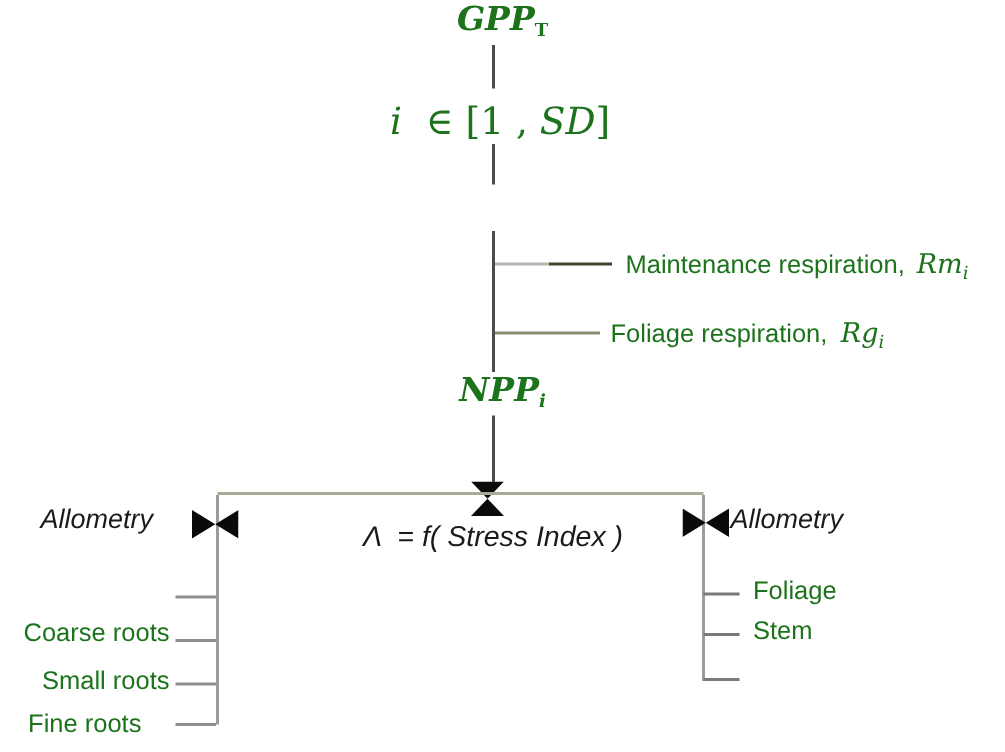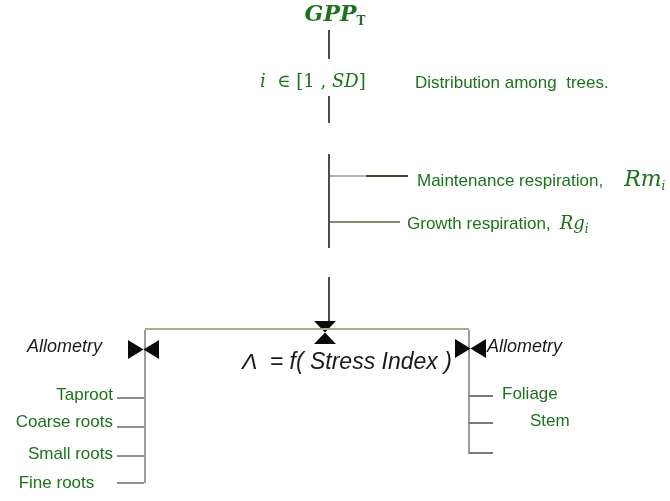--- a/index.html
+++ b/index.html
@@ -30,77 +30,78 @@
 <body>
 
 <div id="canvas">
 
   <div class="abs center-block" style="left:255px;top:0px;">
     <span class="formula big">GPP</span><sub class="formula sub-up">T</sub>
   </div>
 
   <div class="abs vtrunk" style="left:328px;top:30px;height:29px;"></div>
 
-  <div class="abs" style="left:260px;top:69px;font-size:18px;line-height:24px;text-align:right;">
+  <div class="abs" style="left:260px;top:69px;font-size:25px;line-height:24px;text-align:right;">
     <span class="formula">i</span><span class="formula upright">  ∈ [1 , </span><span class="formula">SD</span><span class="formula upright">]</span>
   </div>
 
-  <div class="abs sans" style="left:415px;top:72px;">Distribution among  trees.</div>
 
   <div class="abs vtrunk" style="left:328px;top:96px;height:27px;"></div>
 
 
   <div class="abs vtrunk" style="left:328px;top:154px;height:94px;"></div>
 
   <div class="abs hline" style="left:330px;top:175px;width:78px;background:linear-gradient(to right,#b5b5ad 0 46%,#45452f 46% 100%);"></div>
   <div class="abs" style="left:417px;top:166px;">
-    <span class="sans">Maintenance respiration,</span><span class="formula" style="font-size:22px;margin-left:21px;">Rm</span><sub class="formula">i</sub>
+    <span class="sans">Maintenance respiration,</span><span class="formula" style="font-size:18px;margin-left:8px;">Rm</span><sub class="formula">i</sub>
   </div>
 
   <div class="abs hline" style="left:330px;top:221px;width:70px;background:var(--line-olive,#8a8a70);"></div>
   <div class="abs" style="left:407px;top:212px;">
-    <span class="sans">Growth respiration,</span><span class="formula" style="font-size:18px;margin-left:9px;margin-top:48px;">Rg</span><sub class="formula">i</sub>
+    <span class="sans">Foliage respiration,</span><span class="formula" style="font-size:18px;margin-left:9px;margin-top:48px;">Rg</span><sub class="formula">i</sub>
   </div>
 
+  <div class="abs center-block" style="left:255px;top:247px;">
+    <span class="formula big">NPP</span><sub class="formula">i</sub>
+  </div>
 
   <div class="abs vtrunk" style="left:328px;top:277px;height:45px;"></div>
 
   <svg class="abs valve" style="left:313px;top:321px;" width="24" height="23" viewBox="0 0 24 23">
     <polygon points="1,0 23,0 12,11.5" fill="#0a0a0a"></polygon>
     <polygon points="12,11.5 1,23 23,23" fill="#0a0a0a"></polygon>
   </svg>
 
   <div class="abs hline" style="left:145px;top:328px;width:324px;background:var(--crossbar,#aaaa98);"></div>
 
-  <div class="abs black-it" style="left:242px;top:348px;font-size:23px;">Λ  = f( Stress Index )</div>
+  <div class="abs black-it" style="left:242px;top:348px;font-size:19px;">Λ  = f( Stress Index )</div>
 
   <div class="abs vgray" style="left:144px;top:330px;height:153px;"></div>
   <svg class="abs valve" style="left:128px;top:340px;" width="31" height="19" viewBox="0 0 31 19">
     <polygon points="0,0 0,19 15.5,9.5" fill="#0a0a0a"></polygon>
     <polygon points="15.5,9.5 31,0 31,19" fill="#0a0a0a"></polygon>
   </svg>
   <div class="abs black-it" style="left:27px;top:336px;font-size:18px;">Allometry</div>
 
   <div class="abs hline" style="left:117px;top:397px;width:27px;background:#8f8f8f;"></div>
   <div class="abs hline" style="left:117px;top:426px;width:27px;background:#8f8f8f;"></div>
   <div class="abs hline" style="left:117px;top:455px;width:27px;background:#8f8f8f;"></div>
   <div class="abs hline" style="left:117px;top:482px;width:27px;background:#8f8f8f;"></div>
 
-  <div class="abs label right-align" style="left:0px;top:385px;width:113px;">Taproot</div>
   <div class="abs label right-align" style="left:0px;top:444px;width:113px;">Small roots</div>
   <div class="abs label right-align" style="left:0px;top:412px;width:113px;">Coarse roots</div>
   <div class="abs label right-align" style="left:0px;top:473px;width:113px;text-align:center;">Fine roots</div>
 
   <div class="abs vgray" style="left:468px;top:330px;height:124px;"></div>
   <svg class="abs valve" style="left:455px;top:339px;" width="31" height="19" viewBox="0 0 31 19">
     <polygon points="0,0 0,19 15.5,9.5" fill="#0a0a0a"></polygon>
     <polygon points="15.5,9.5 31,0 31,19" fill="#0a0a0a"></polygon>
   </svg>
   <div class="abs black-it" style="left:487px;top:336px;font-size:18px;">Allometry</div>
 
   <div class="abs hline" style="left:469px;top:395px;width:24px;background:#7a7a7a;"></div>
   <div class="abs hline" style="left:469px;top:422px;width:24px;background:#7a7a7a;"></div>
   <div class="abs hline" style="left:469px;top:452px;width:24px;background:#7a7a7a;"></div>
 
   <div class="abs label" style="left:502px;top:384px;">Foliage</div>
-  <div class="abs label" style="left:502px;top:411px;margin-left:28px;">Stem</div>
+  <div class="abs label" style="left:502px;top:411px;">Stem</div>
 
 </div>
 
 </body></html>

